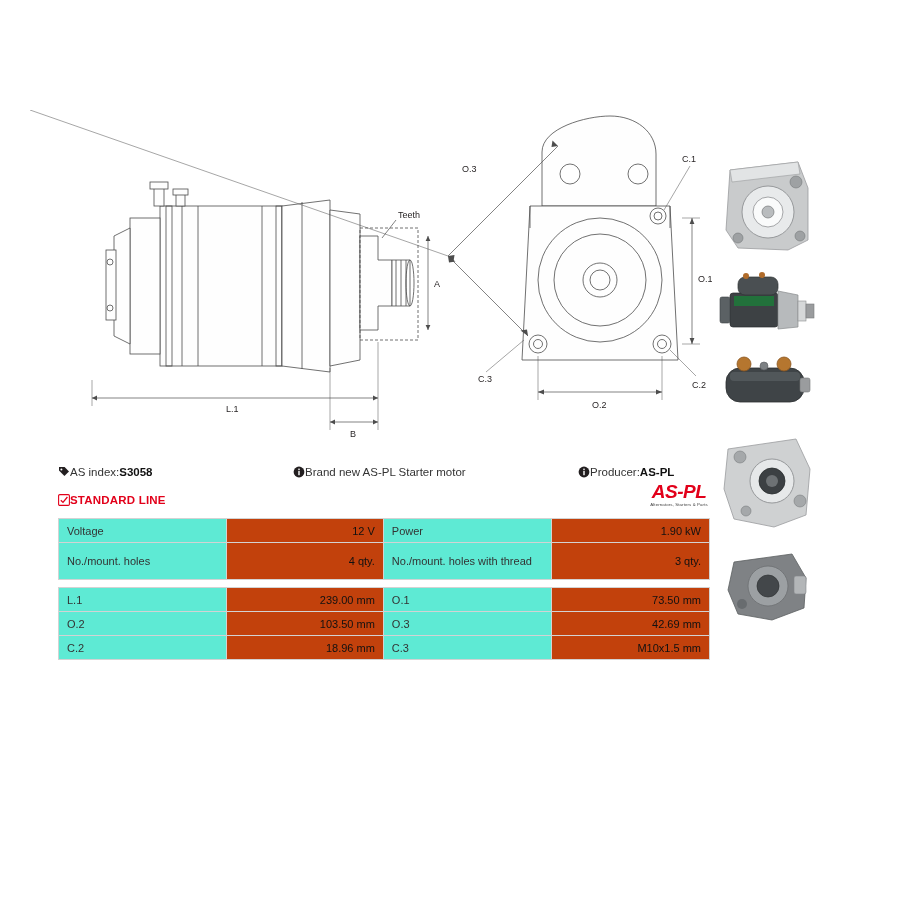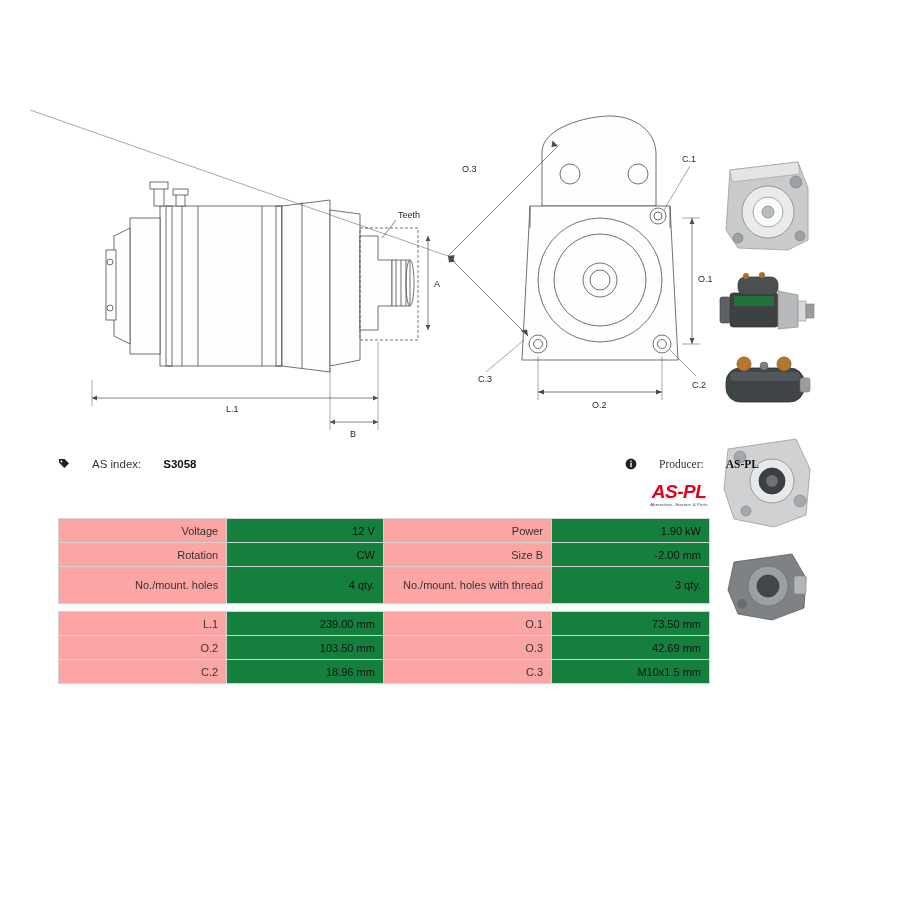--- a/index.html
+++ b/index.html
@@ -51,26 +51,26 @@
     width: 652px;
     height: 48px;
     font-size: 11.5px;
   }
   .info-col {
     position: absolute;
     top: 0;
   }
   .info-col.c1 { left: 0; width: 230px; }
   .info-col.c2 { left: 235px; width: 300px; }
-  .info-col.c3 { left: 567px; width: 180px; font-family: Liberation Serif, serif; }
+  .info-col.c3 { left: 520px; width: 180px; }
 
   .info-line {
     display: flex;
-    align-items: flex-start;
-    gap: 22px;
+    align-items: flex-end;
+    gap: 0;
     height: 20px;
     white-space: nowrap;
   }
   .info-line + .info-line { margin-top: 8px; }
   .lbl { color: #333; }
   .val { font-weight: bold; color: #111; }
   .std-line {
     color: #e2001a;
     font-weight: bold;
     letter-spacing: .2px;
@@ -119,28 +119,28 @@
     font-size: 11px;
   }
   .spec-table td {
     border: 1px solid #d3d3d3;
     height: 21px;
     padding: 1px 8px;
     vertical-align: middle;
   }
   .spec-table td.k {
     width: 168px;
-    text-align: right;
-    background: #fca5a5;
+    text-align: left;
+    background: #5eead4;
     color: #333;
   }
   .spec-table td.v {
     width: 158px;
     text-align: right;
-    background: #15803d;
+    background: #c2410c;
     color: #111;
   }
   .spec-table tr.two-line td { height: 34px; }
   .spec-table tr.spacer td {
     border: none;
     height: 7px;
     padding: 0;
     background: #ffffff;
   }
 </style>
@@ -329,23 +329,42 @@
       <div class="info-line">
         <span class="ic">
           <svg width="12" height="12" viewBox="0 0 12 12">
             <path d="M1,1 L6.6,1 L11,5.4 L6.4,10 L1,4.6 Z" fill="#231f20"></path>
             <circle cx="3.4" cy="3.4" r="1" fill="#ffffff"></circle>
           </svg>
         </span>
         <span class="lbl">AS index:</span>
         <span class="val">S3058</span>
       </div>
+      <div class="info-line">
+        <span class="ic">
+          <svg width="12" height="12" viewBox="0 0 12 12">
+            <rect x="0.6" y="0.6" width="10.8" height="10.8" rx="1.2" fill="none" stroke="#e2001a" stroke-width="1.1"></rect>
+            <path d="M2.8,6.2 L5,8.4 L9.4,3" fill="none" stroke="#e2001a" stroke-width="1.3"></path>
+          </svg>
+        </span>
+        <span class="std-line">STANDARD LINE</span>
+      </div>
     </div>
 
     <div class="info-col c2">
+      <div class="info-line">
+        <span class="ic">
+          <svg width="12" height="12" viewBox="0 0 12 12">
+            <circle cx="6" cy="6" r="5.4" fill="#231f20"></circle>
+            <rect x="5.3" y="5" width="1.4" height="4.2" fill="#ffffff"></rect>
+            <rect x="5.3" y="2.6" width="1.4" height="1.6" fill="#ffffff"></rect>
+          </svg>
+        </span>
+        <span class="lbl">Brand new AS-PL Starter motor</span>
+      </div>
     </div>
 
     <div class="info-col c3">
       <div class="info-line">
         <span class="ic">
           <svg width="12" height="12" viewBox="0 0 12 12">
             <circle cx="6" cy="6" r="5.4" fill="#231f20"></circle>
             <rect x="5.3" y="5" width="1.4" height="4.2" fill="#ffffff"></rect>
             <rect x="5.3" y="2.6" width="1.4" height="1.6" fill="#ffffff"></rect>
           </svg>
@@ -361,26 +380,20 @@
     <div class="sub">Alternators, Starters &amp; Parts</div>
   </div>
 
   <table class="spec-table">
     <tbody>
       <tr>
         <td class="k">Voltage</td>
         <td class="v">12 V</td>
         <td class="k">Power</td>
         <td class="v">1.90 kW</td>
-      </tr>
-      <tr>
-        <td class="k">Rotation</td>
-        <td class="v">CW</td>
-        <td class="k">Size B</td>
-        <td class="v">-2.00 mm</td>
       </tr>
       <tr class="two-line">
         <td class="k">No./mount. holes</td>
         <td class="v">4 qty.</td>
         <td class="k">No./mount. holes with thread</td>
         <td class="v">3 qty.</td>
       </tr>
 
       <tr class="spacer">
           <td colspan="4"></td>

